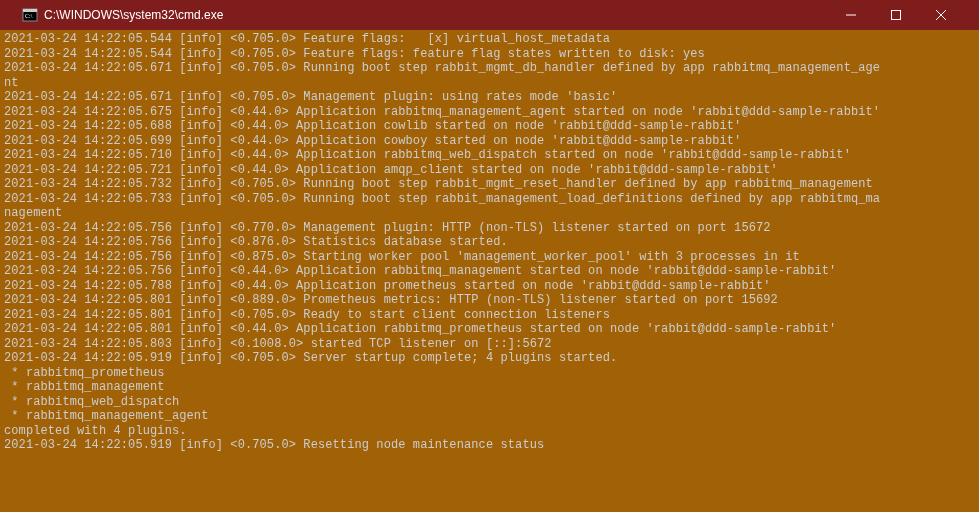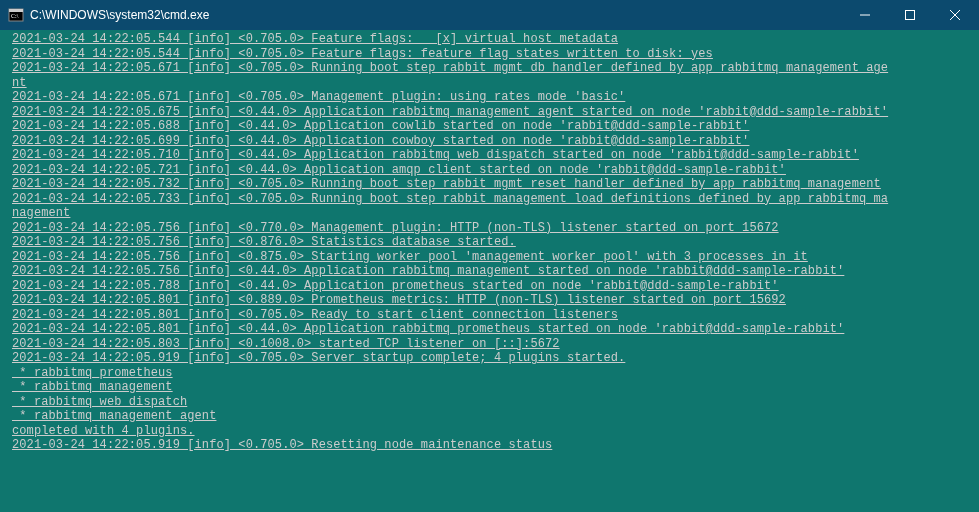--- a/index.html
+++ b/index.html
@@ -8,25 +8,25 @@
       font-family: Consolas, 'Courier New', monospace;
       font-size: 12px;
       color: #cccccc;
       width: 979px;
       height: 512px;
       overflow: hidden;
       display: flex;
       flex-direction: column;
     }
     .title-bar {
-      background: #0c4a6e;
+      background: #7f1d1d;
       height: 30px;
       display: flex;
       align-items: center;
-      padding: 0 2px;
+      padding: 0 16px;
       color: #ffffff;
       font-family: 'Segoe UI', sans-serif;
       font-size: 12px;
       user-select: none;
     }
     .title-icon {
       width: 16px;
       height: 16px;
       margin: 0 6px 0 6px;
       display: flex;
@@ -45,27 +45,26 @@
     .win-btn {
       width: 45px;
       height: 100%;
       display: flex;
       align-items: center;
       justify-content: center;
       color: #ffffff;
     }
     .console {
       flex: 1;
-      background: #0f766e;
-      padding: 2px 12px;
+      background: #a16207;
+      padding: 2px 4px;
       white-space: pre;
       overflow: hidden;
       line-height: 14.5px;
       letter-spacing: 0.1px;
-      text-decoration: underline;
     }
     .log-line { color: #cccccc; }
   </style>
 </head>
 <body>
 
 <div class="title-bar">
   <span class="title-icon">
     <svg width="16" height="16" viewBox="0 0 16 16">
       <rect x="1" y="2" width="14" height="12" fill="#000" stroke="#888" stroke-width="1"></rect>

